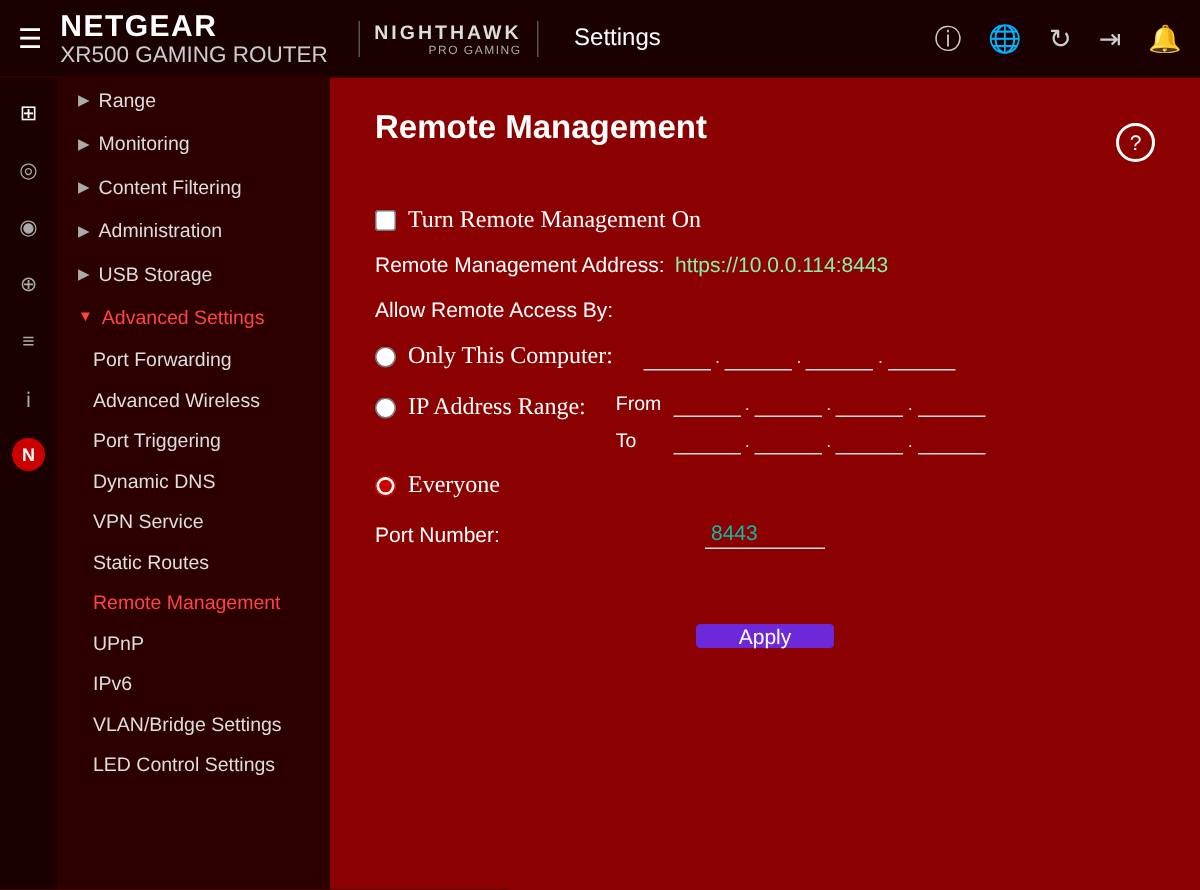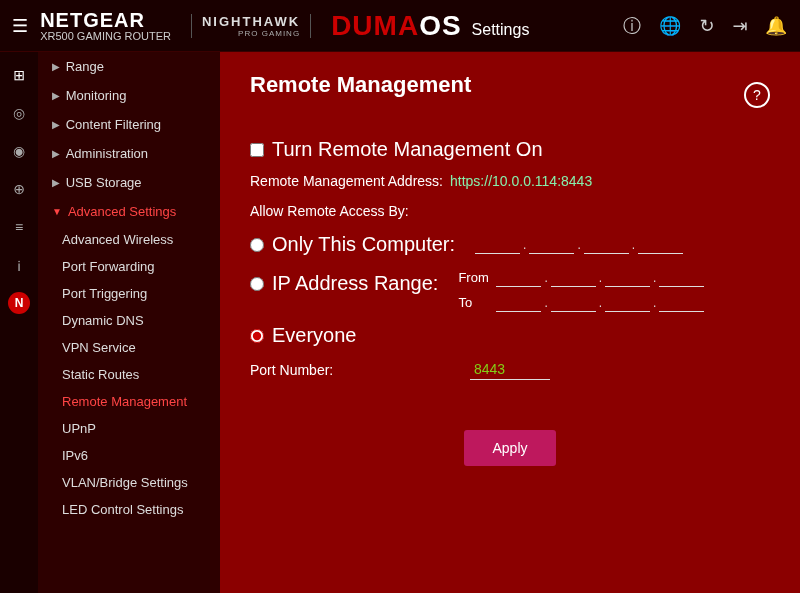--- a/index.html
+++ b/index.html
@@ -33,21 +33,21 @@
       margin-right: 10px;
     }
     .netgear-logo {
       color: #fff;
       font-weight: 900;
       font-size: 20px;
       letter-spacing: 1px;
     }
     .xr500-label {
       color: #ccc;
-      font-size: 11px;
+      font-size: 15px;
       display: block;
       margin-top: -2px;
     }
     .nighthawk-logo {
       margin: 0 10px;
       color: #ccc;
       font-size: 10px;
       text-align: right;
       border-left: 1px solid #555;
       border-right: 1px solid #555;
@@ -194,21 +194,22 @@
     }
     .checkbox-row input[type="checkbox"] {
       margin-right: 8px;
       width: 14px;
       height: 14px;
       accent-color: #cc0000;
       cursor: pointer;
     }
     .label-text {
       color: #fff;
-      font-size: 20px;
+      font-size: 16px;
+      font-family: Liberation Serif, serif;
     }
     .field-label {
       color: #fff;
       font-size: 14px;
       min-width: 200px;
     }
     .field-value {
       color: #86efac;
       font-size: 14px;
     }
@@ -263,21 +264,21 @@
     }
     .range-line {
       display: flex;
       align-items: center;
       gap: 3px;
     }
     .port-input {
       background: transparent;
       border: none;
       border-bottom: 1px solid #ddd;
-      color: #84cc16;
+      color: #14b8a6;
       width: 80px;
       font-size: 14px;
       outline: none;
       padding: 2px 4px;
       margin-left: 20px;
     }
     .button-row {
       display: flex;
       justify-content: center;
       gap: 16px;
@@ -287,24 +288,24 @@
     .btn-cancel {
       background: #cc0000;
       color: #fff;
       border: none;
       padding: 10px 28px;
       font-size: 14px;
       cursor: pointer;
       border-radius: 3px;
     }
     .btn-apply {
-      background: #be185d;
+      background: #6d28d9;
       color: #fff;
       border: none;
-      padding: 10px 28px;
+      padding: 0 28px;
       font-size: 14px;
       cursor: pointer;
       border-radius: 3px;
     }
 
     .sidebar-full {
       display: flex;
       height: 100%;
     }
 
@@ -330,21 +331,20 @@
     <div>
       <span class="netgear-logo">NETGEAR</span>
       <span class="xr500-label">XR500 GAMING ROUTER</span>
     </div>
   </div>
   <div class="nighthawk-logo">
     <div class="nh-title">NIGHTHAWK</div>
     <div class="nh-sub">PRO GAMING</div>
   </div>
   <div style="margin-left:10px; display:flex; align-items:baseline; gap:2px;">
-    <span class="duma-logo"><span style="color:#cc0000">DUMA</span><span class="duma-white">OS</span></span>
     <span class="settings-label">Settings</span>
   </div>
   <div class="header-icons">
     <span class="header-icon">ⓘ</span>
     <span class="header-icon">🌐</span>
     <span class="header-icon">↻</span>
     <span class="header-icon">⇥</span>
     <span class="header-icon">🔔</span>
   </div>
 </div>
@@ -384,24 +384,24 @@
       </div>
       <div class="sidebar-item">
         <span class="arrow">▶</span>
         <span>USB Storage</span>
       </div>
       <div class="sidebar-item active-section">
         <span class="arrow" style="color:#ff4444;">▼</span>
         <span>Advanced Settings</span>
       </div>
       <div class="sidebar-submenu-item">
+        <span>Port Forwarding</span>
+      </div>
+      <div class="sidebar-submenu-item">
         <span>Advanced Wireless</span>
-      </div>
-      <div class="sidebar-submenu-item">
-        <span>Port Forwarding</span>
       </div>
       <div class="sidebar-submenu-item">
         <span>Port Triggering</span>
       </div>
       <div class="sidebar-submenu-item">
         <span>Dynamic DNS</span>
       </div>
       <div class="sidebar-submenu-item">
         <span>VPN Service</span>
       </div>

